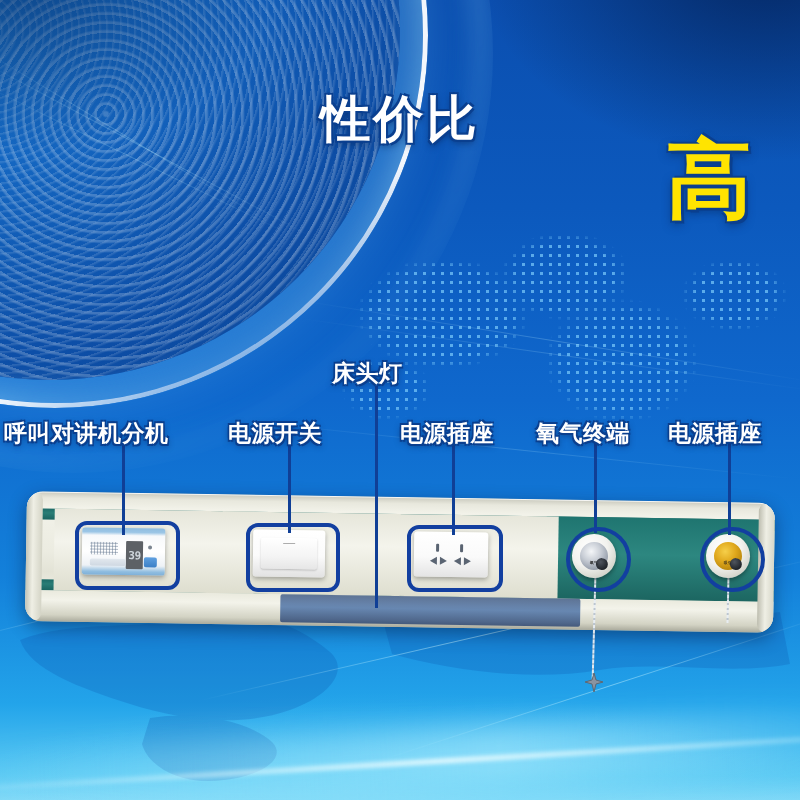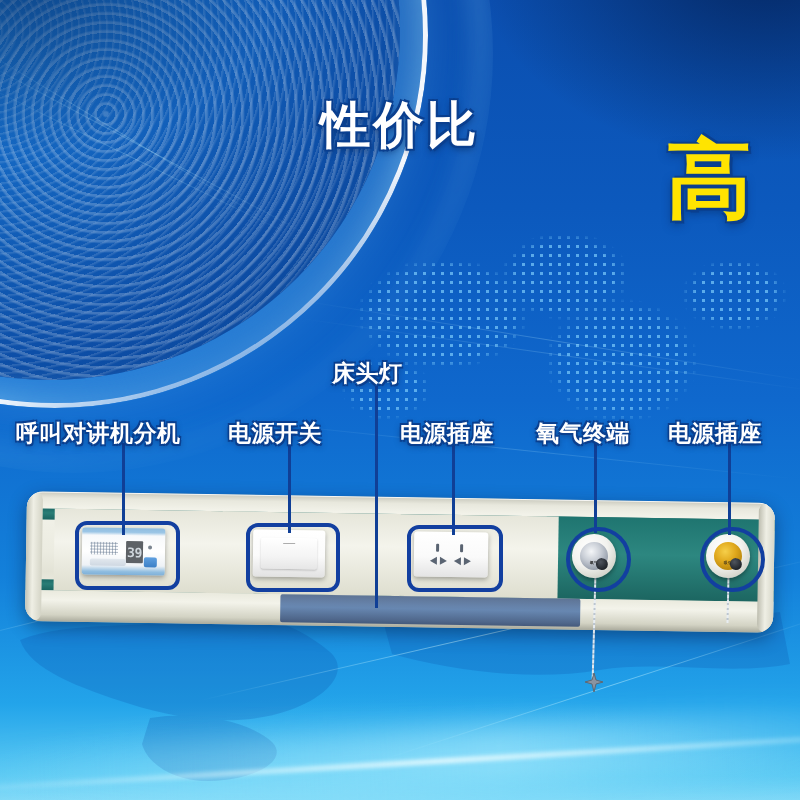--- a/index.html
+++ b/index.html
@@ -127,21 +127,21 @@
     text-align:center;
     z-index:20;
     pointer-events:none;
   }
   .hl-row1{
     font-size:47px;font-weight:bold;letter-spacing:2px;
     line-height:1.12;
     white-space:nowrap;
   }
   .hl-row2{
-    margin-top:14px;
+    margin-top:8px;
     font-size:50px;font-weight:bold;letter-spacing:3px;
     white-space:nowrap;
   }
   .w{
     color:#ffffff;
     text-shadow:
       2px 2px 0 #0a3f8f, -2px 2px 0 #0a3f8f, 2px -2px 0 #0a3f8f, -2px -2px 0 #0a3f8f,
       0 3px 7px rgba(4,32,82,.65);
   }
   .y{
@@ -251,23 +251,23 @@
     box-shadow:0 2px 5px rgba(0,0,0,.35);
     transform:rotate(0.9deg);
   }
   .ic-grille{
     position:absolute;left:8px;top:14px;width:28px;height:13px;
     background-image:radial-gradient(circle, rgba(95,115,140,.75) .9px, rgba(0,0,0,0) 1.2px);
     background-size:3px 3px;
     border-radius:2px;
   }
   .ic-display{
-    position:absolute;left:44px;top:13px;width:17px;height:22px;
+    position:absolute;left:44px;top:13px;width:17px;height:28px;
     background:#5d6166;border-radius:1px;
-    color:#cfd6dc;font-size:13px;font-weight:bold;
+    color:#cfd6dc;font-size:11px;font-weight:bold;
     display:flex;align-items:center;justify-content:center;
     font-family:"DejaVu Sans Mono","Liberation Mono",monospace;
     letter-spacing:-.5px;
   }
   .ic-led{
     position:absolute;left:66px;top:17px;width:4px;height:4px;border-radius:50%;
     background:#7b8590;
   }
   .ic-btn{
     position:absolute;left:62px;top:29px;width:13px;height:10px;
@@ -401,21 +401,21 @@
     <div class="streak" style="left:240px;top:420px;width:560px;transform:rotate(6deg);opacity:.22;"></div>
   </div>
   <div class="glow-bottom2"></div>
   <div class="glow-bottom"></div>
 
   <div class="headline">
     <div class="hl-row2 w">性价比</div>
   </div>
   <div class="hl-big">高</div>
 
-  <div class="callout" style="left:16px;top:418px;">呼叫对讲机分机</div>
+  <div class="callout" style="left:4px;top:418px;">呼叫对讲机分机</div>
   <div class="callout" style="left:228px;top:418px;">电源开关</div>
   <div class="callout" style="left:332px;top:358px;">床头灯</div>
   <div class="callout" style="left:536px;top:418px;">氧气终端</div>
   <div class="callout" style="left:400px;top:418px;">电源插座</div>
   <div class="callout" style="left:668px;top:418px;">电源插座</div>
 
   <div class="leader" style="left:122px;top:443px;height:92px;"></div>
   <div class="leader" style="left:288px;top:443px;height:90px;"></div>
   <div class="leader" style="left:375px;top:386px;height:222px;"></div>
   <div class="leader" style="left:452px;top:443px;height:92px;"></div>

